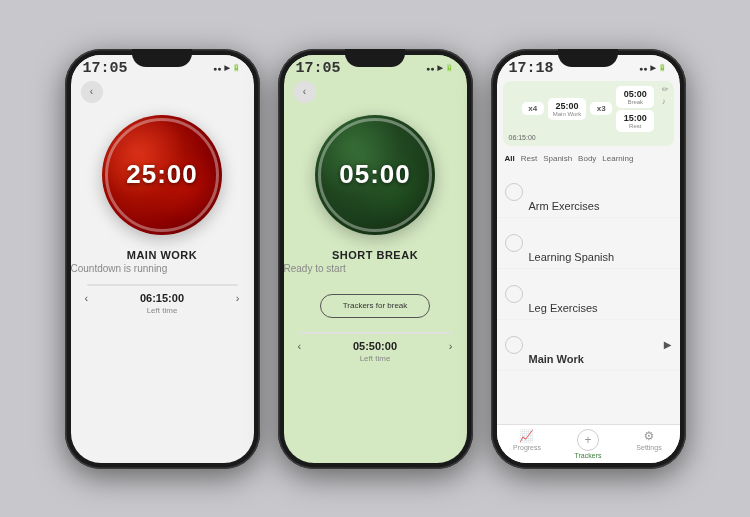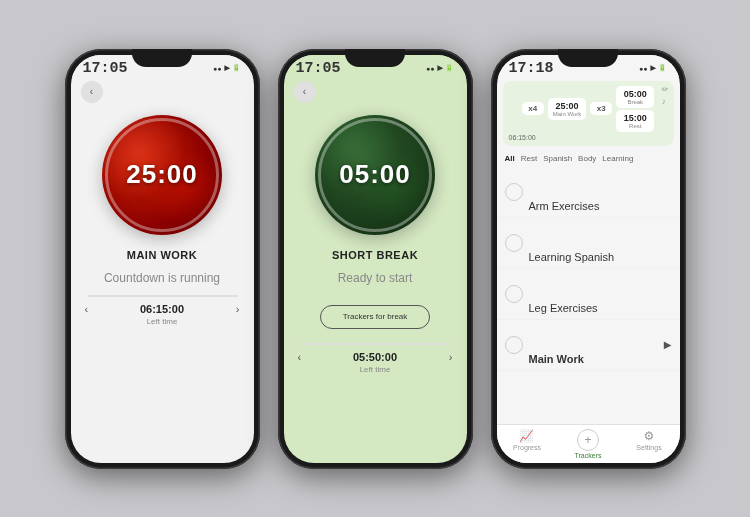--- a/index.html
+++ b/index.html
@@ -128,24 +128,24 @@
 
     .timer-label {
       text-align: center;
       font-size: 11px;
       font-weight: 800;
       color: #222;
       letter-spacing: 0.5px;
       margin-top: 8px;
     }
     .timer-sublabel {
-      text-align: center;
-      font-size: 12px;
+      text-align: left;
+      font-size: 10px;
       color: #888;
-      margin-top: 10px;
+      margin-top: 2px;
     }
 
     .divider-line {
       height: 2px;
       background: #e0e0e0;
       margin: 10px 16px 0;
       border-radius: 1px;
     }
     .nav-row {
       display: flex;

